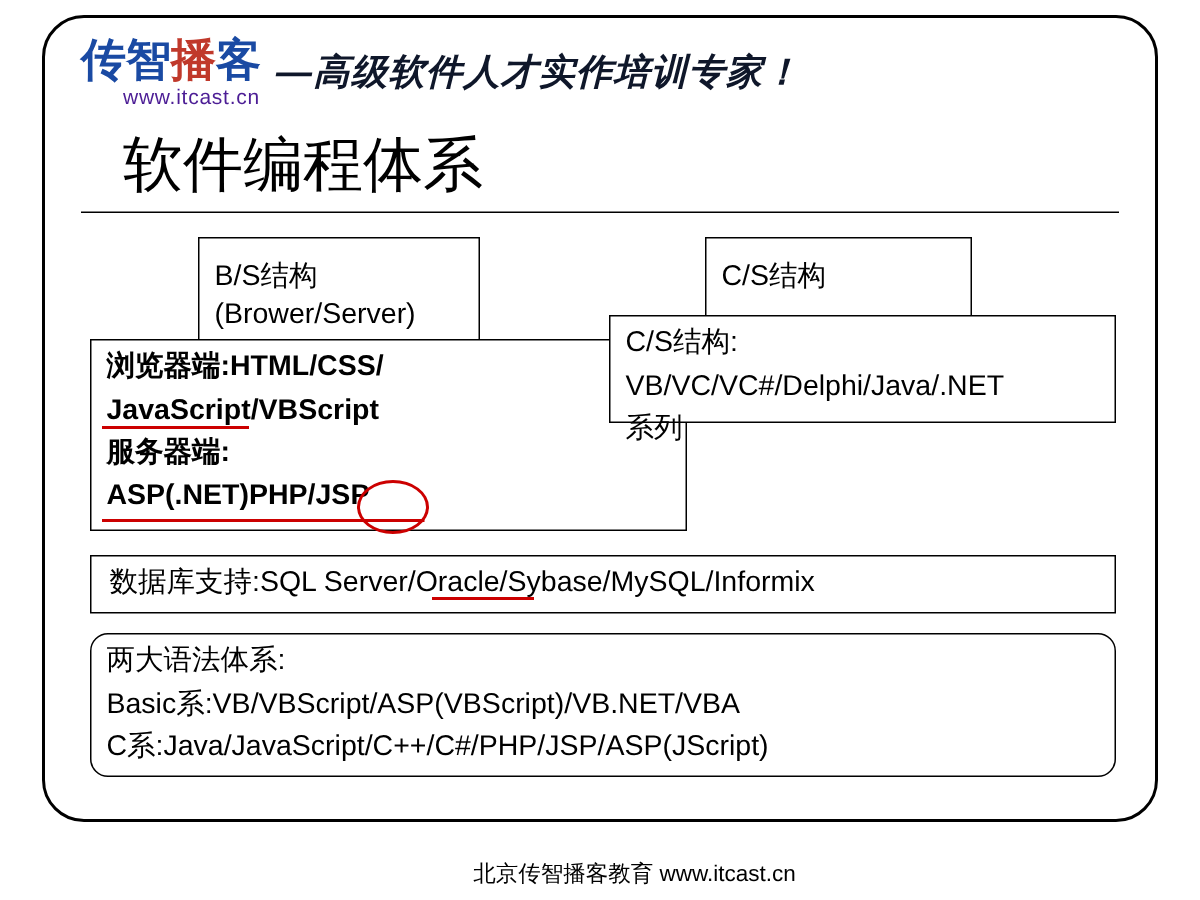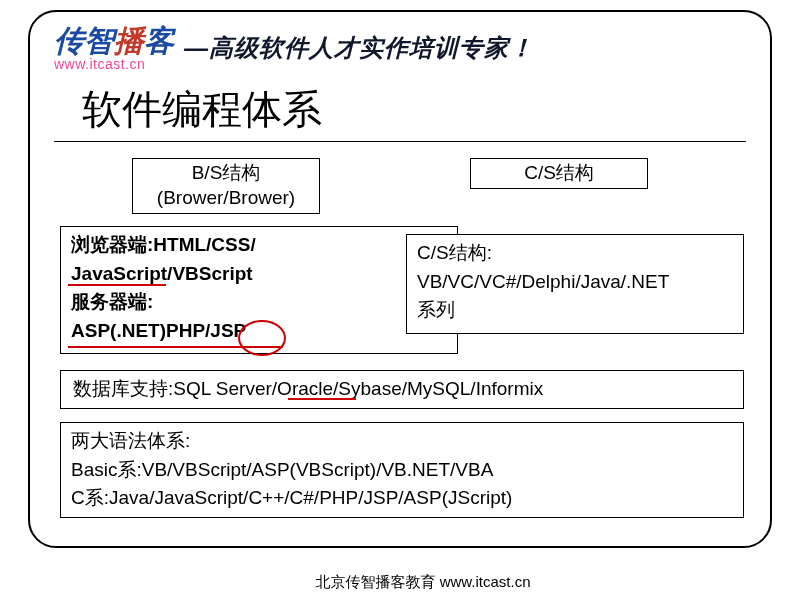--- a/index.html
+++ b/index.html
@@ -22,26 +22,26 @@
   }
   .header {
     display: flex;
     align-items: center;
     gap: 10px;
     margin-bottom: 10px;
   }
   .logo-block {
     line-height: 1.1;
   }
-  .logo-top { font-size: 30px; font-weight: bold; font-style: italic; }
+  .logo-top { font-size: 30px; font-weight: bold; }
   .logo-top .c1 { color: #1a4aa3; }
   .logo-top .c2 { color: #1a4aa3; }
   .logo-top .c3 { color: #c0392b; }
   .logo-top .c4 { color: #1a4aa3; }
-  .logo-url { color: #ec4899; font-size: 14px; letter-spacing: 0.5px; }
+  .logo-url { color: #4c1d95; font-size: 14px; letter-spacing: 0.5px; margin-left: 28px; }
   .slogan {
     color: #0f172a;
     font-weight: bold;
     font-size: 24px;
     font-style: italic;
     letter-spacing: 1px;
   }
   .title {
     font-size: 40px;
     margin: 8px 0 4px 28px;
@@ -57,22 +57,22 @@
   }
   .box {
     position: absolute;
     border: 1.5px solid #000;
     background: #fff;
     font-size: 19px;
     line-height: 1.5;
     padding: 4px 10px;
   }
   .box-header {
-    text-align: center;
-    padding: 2px 10px;
+    text-align: left;
+    padding: 14px 10px;
     line-height: 1.3;
   }
   .ul-red {
     position: absolute;
     height: 2px;
     background: #c00;
   }
   .circ-red {
     position: absolute;
     border: 2.5px solid #c00;
@@ -105,47 +105,47 @@
     <div class="slogan">—高级软件人才实作培训专家！</div>
   </div>
 
   <div class="title">软件编程体系</div>
   <hr class="title-rule">
 
   <div class="content">
 
     <div class="box box-header" style="left:78px; top:0; width:188px;">
       <div>B/S结构</div>
-      <div>(Brower/Brower)</div>
+      <div>(Brower/Server)</div>
     </div>
 
     <div class="box box-header" style="left:416px; top:0; width:178px;">
       <div>C/S结构</div>
     </div>
 
     <div class="box" style="left:6px; top:68px; width:398px; height:128px;font-weight:bold;">
       <div>
         <span>浏览器端:</span><span>HTML/CSS/</span>
       </div>
       <div>JavaScript/VBScript</div>
       <div>服务器端:</div>
       <div>ASP(.NET)PHP/JSP</div>
     </div>
 
-    <div class="box" style="left:352px; top:76px; width:338px; height:100px;">
+    <div class="box" style="left:352px; top:52px; width:338px; height:72px;">
       <div>C/S结构:</div>
       <div>VB/VC/VC#/Delphi/Java/.NET</div>
       <div>系列</div>
     </div>
 
     <div class="box" style="left:6px; top:212px; width:684px;padding-left:12px;">
       <span>数据库支持:</span><span>SQL Server/Oracle/Sybase/MySQL/Informix</span>
     </div>
 
-    <div class="box" style="left:6px; top:264px; width:684px;">
+    <div class="box" style="left:6px; top:264px; width:684px;border-radius:12px;">
       <div>两大语法体系:</div>
       <div>Basic系:VB/VBScript/ASP(VBScript)/VB.NET/VBA</div>
       <div>C系:Java/JavaScript/C++/C#/PHP/JSP/ASP(JScript)</div>
     </div>
 
     <div class="ul-red" style="left:14px; top:126px; width:98px;"></div>
     <div class="ul-red" style="left:14px; top:188px; width:215px;"></div>
     <div class="circ-red" style="left:184px; top:162px; width:48px; height:36px;"></div>
     <div class="ul-red" style="left:234px; top:240px; width:68px;"></div>
 

